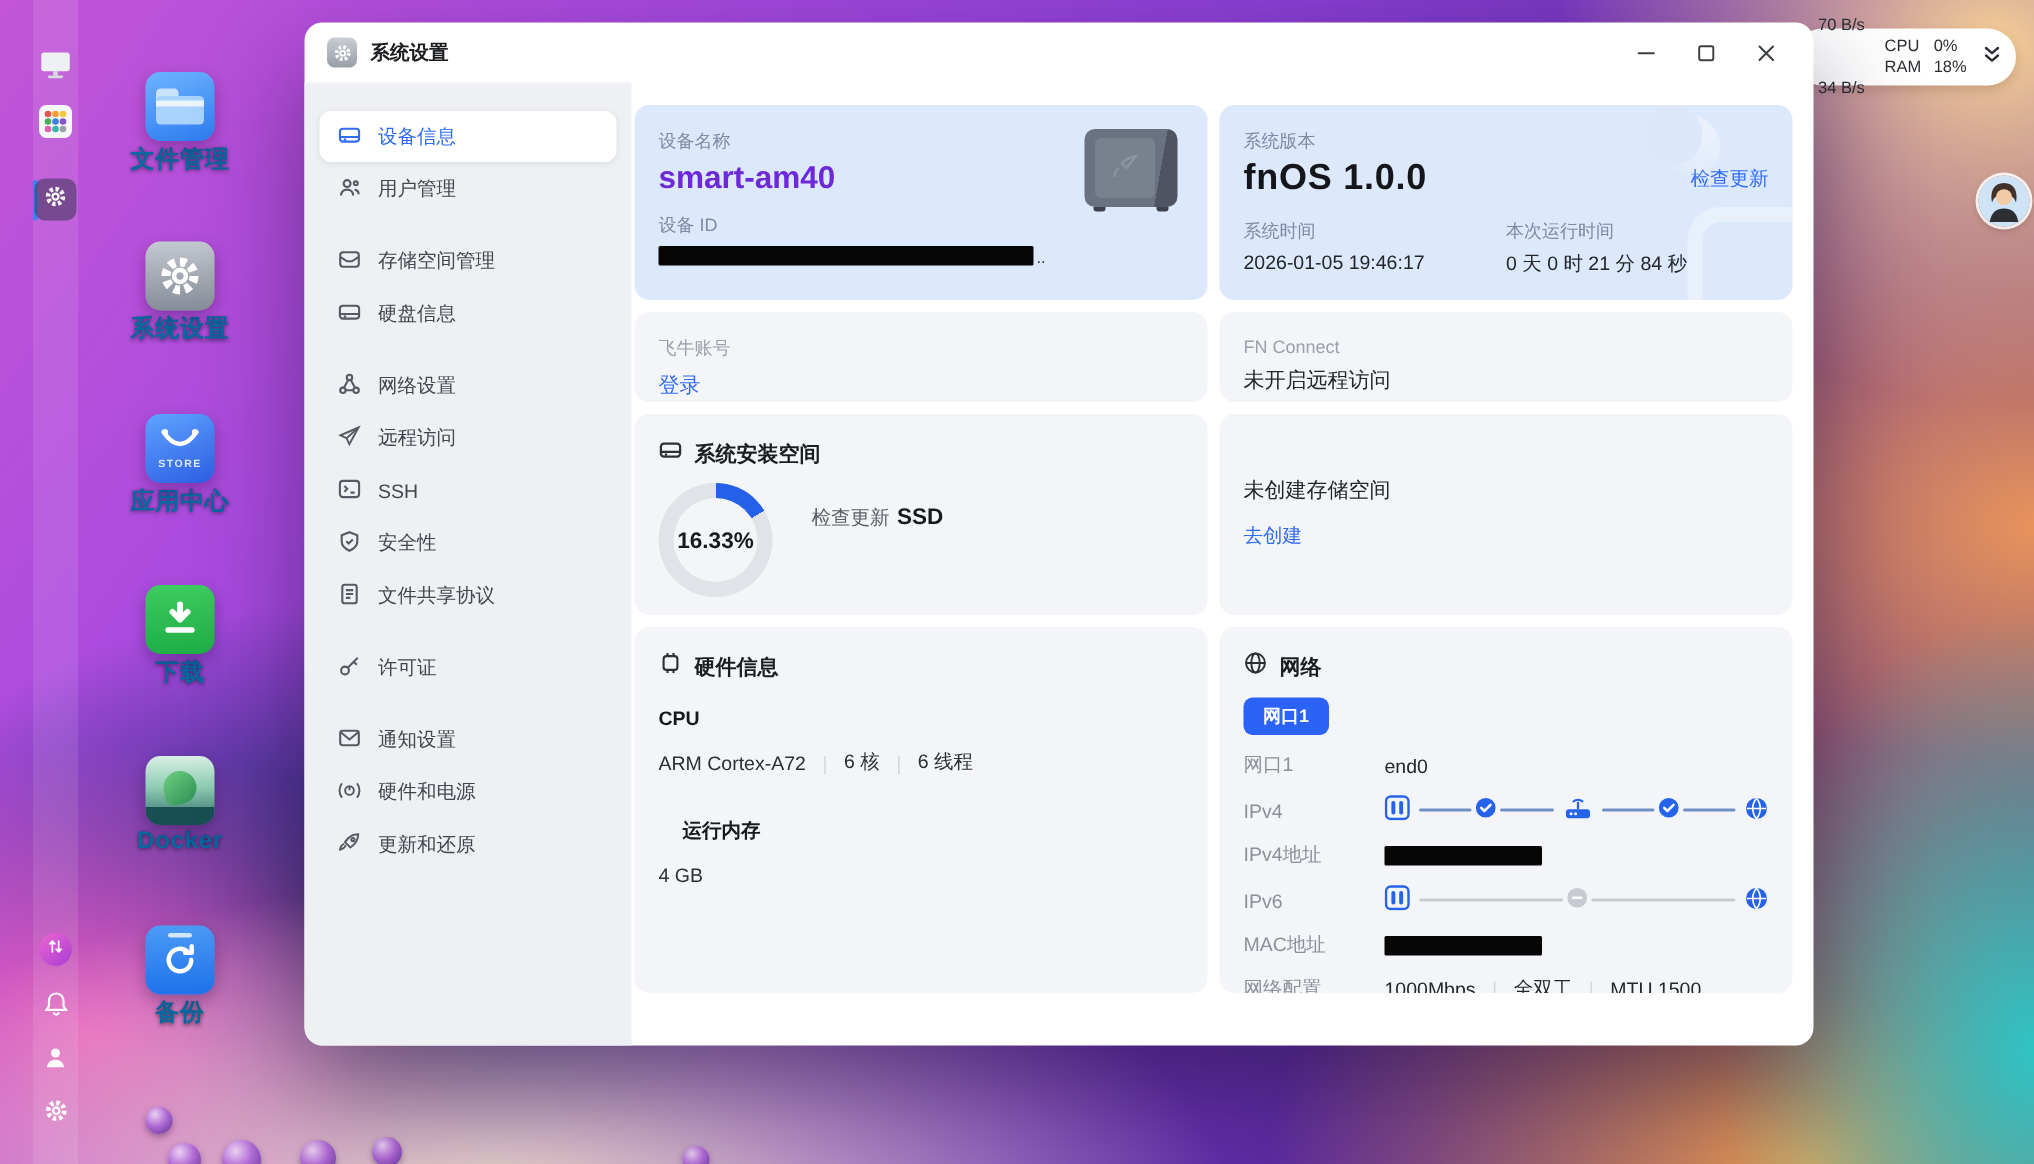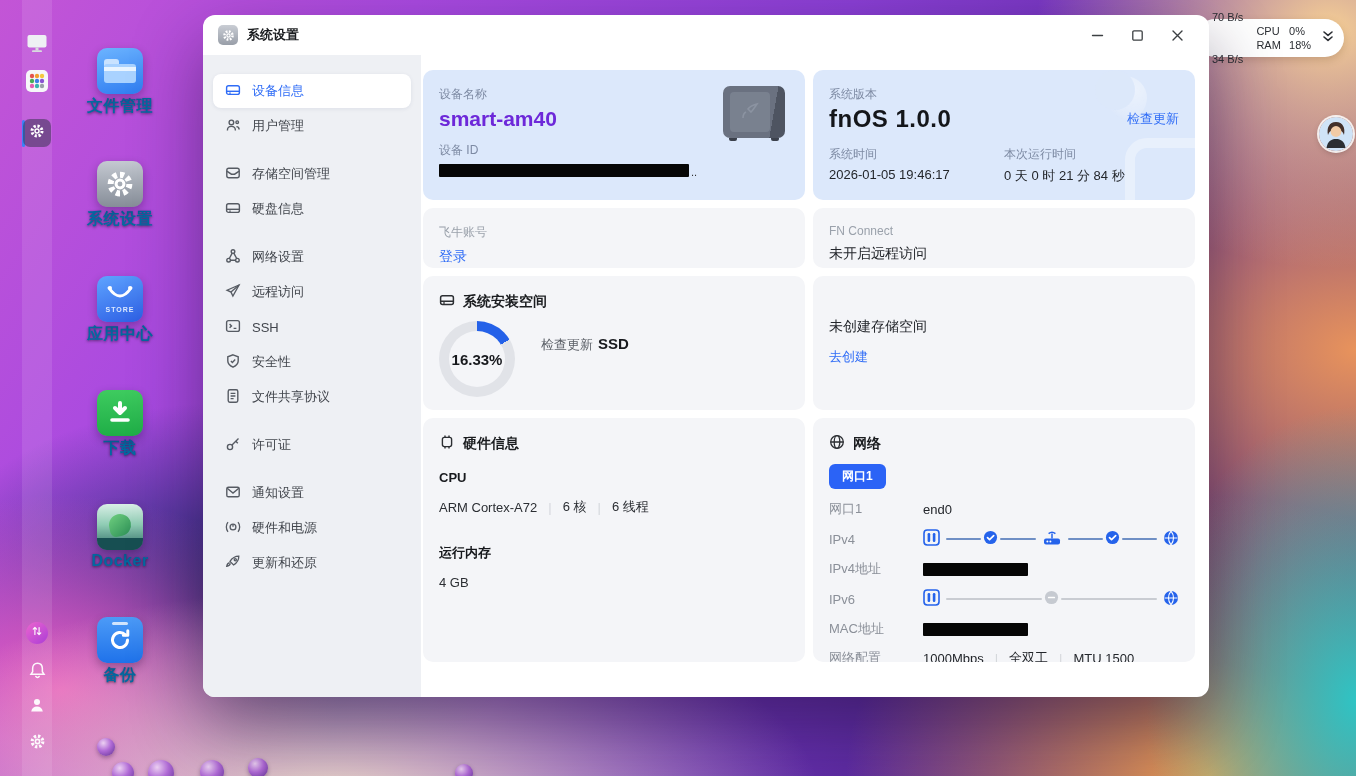--- a/index.html
+++ b/index.html
@@ -574,21 +574,21 @@
           <span class="card-title">硬件信息</span>
         </div>
         <div class="hw-sub">CPU</div>
         <div class="hw-row">
           <span>ARM Cortex-A72</span>
           <span class="sep">|</span>
           <span>6 核</span>
           <span class="sep">|</span>
           <span>6 线程</span>
         </div>
-        <div class="hw-sub" style="margin-top:28px;">运行内存</div>
+        <div class="hw-sub" style="margin-top:28px;margin-left:16px;">运行内存</div>
         <div class="hw-row">4 GB</div>
       </div>
 
       <div class="card">
         <div class="card-head">
           <span><svg width="16" height="16" viewBox="0 0 16 16" fill="none" stroke-width="1.3">
                 <circle cx="8" cy="8" r="6.3"></circle>
                 <ellipse cx="8" cy="8" rx="2.8" ry="6.3"></ellipse>
                 <path d="M1.7 8 h12.6"></path>
               </svg></span>

